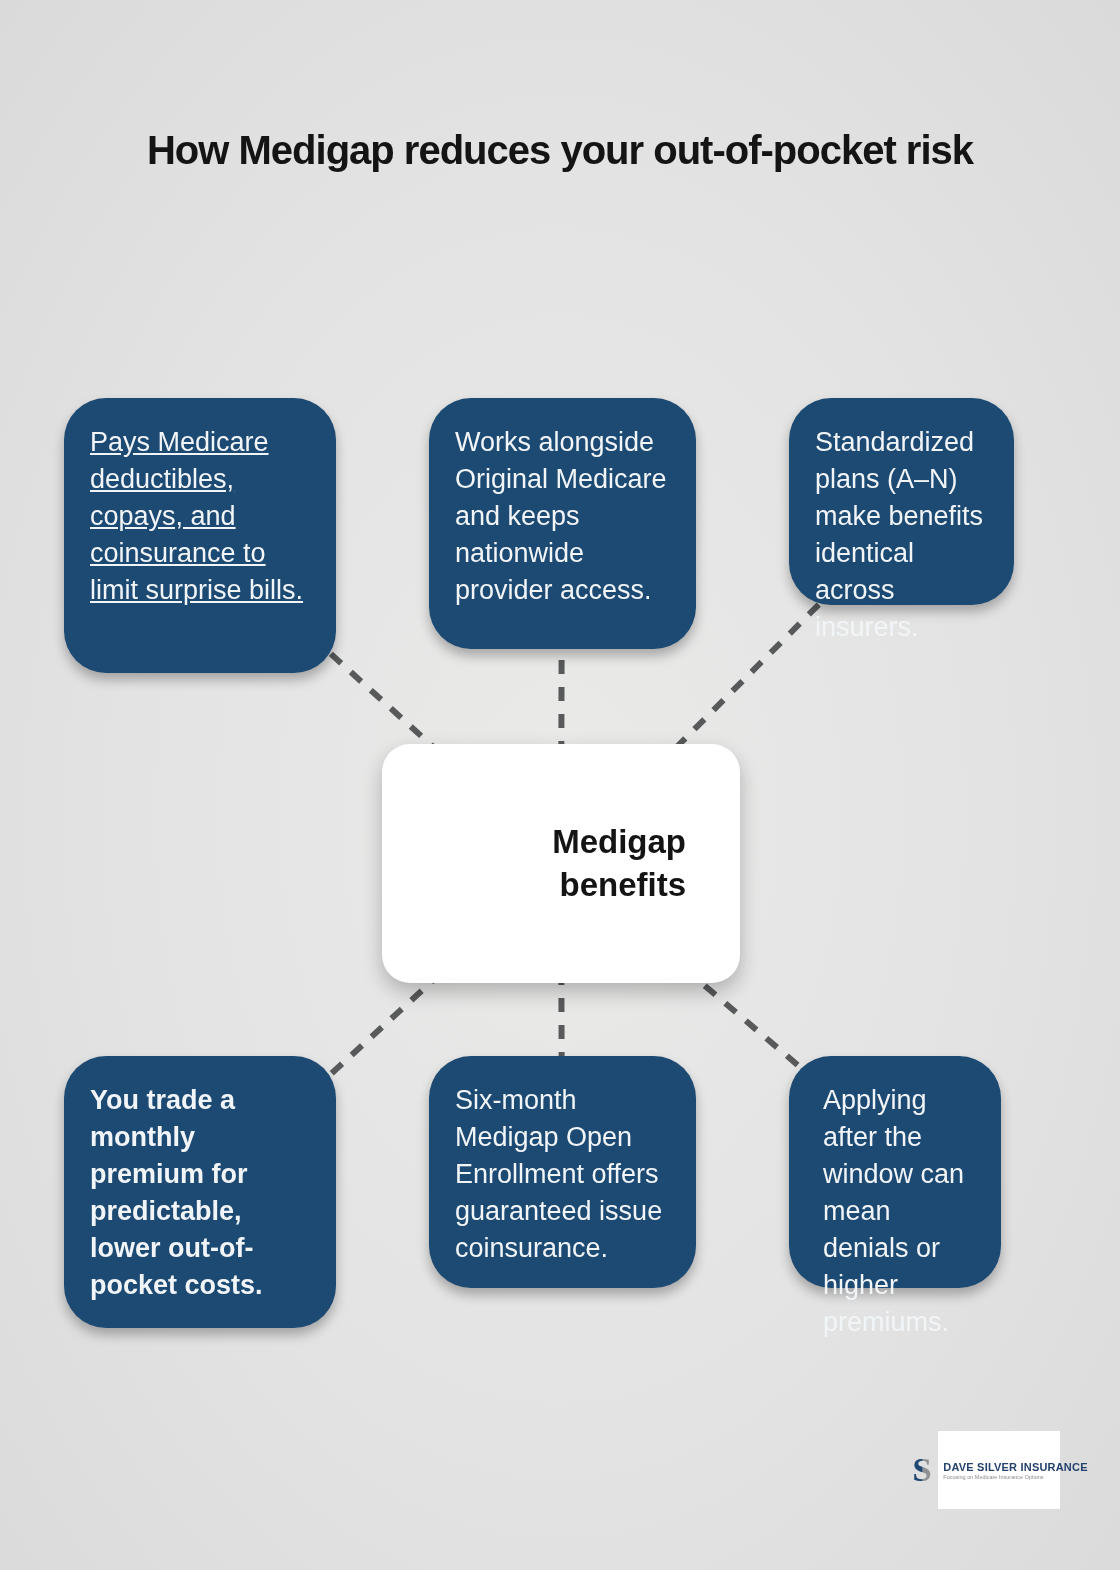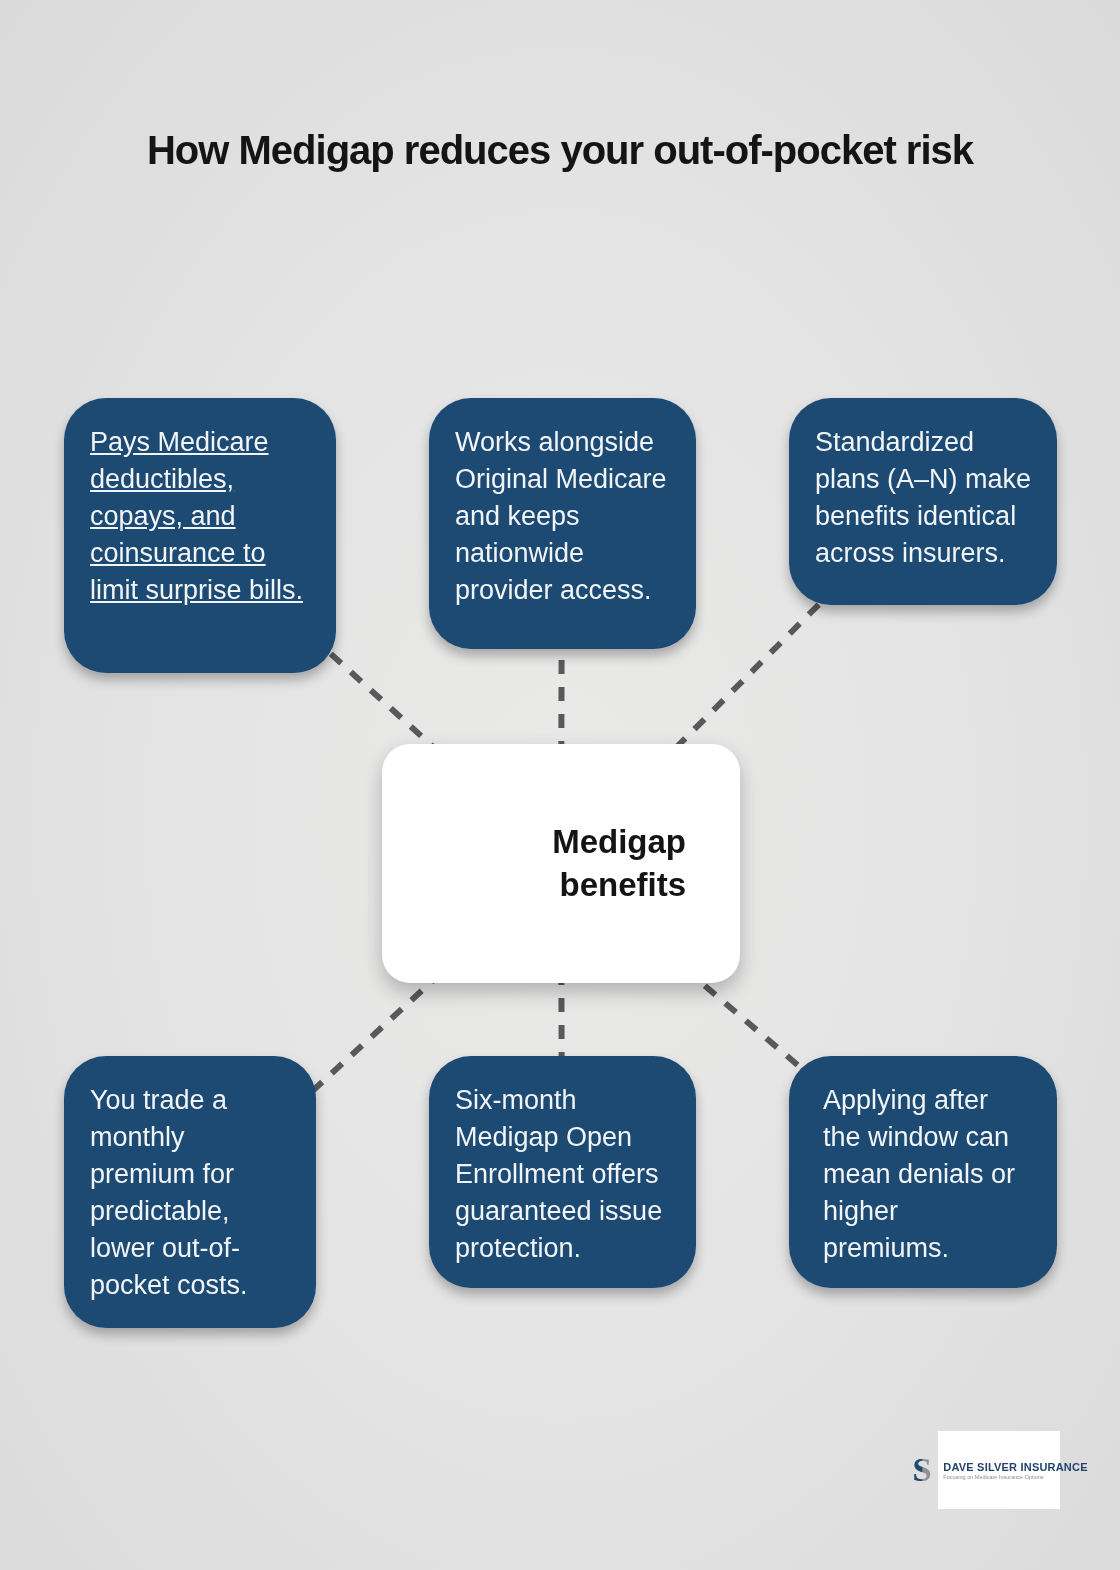--- a/index.html
+++ b/index.html
@@ -49,24 +49,24 @@
     padding:26px 22px 20px 26px;
     color:var(--node-text);
     font-size:27px;
     line-height:37px;
     box-shadow:0 7px 12px rgba(0,0,0,0.28);
   }
   .node .node-text{max-width:224px;}
   .node .node-text.narrow{max-width:200px;}
   .node.tl{left:64px;  top:398px;  width:272px; height:275px;text-decoration:underline;}
   .node.tm{left:429px; top:398px;  width:267px; height:251px;}
-  .node.tr{left:789px; top:398px;  width:268px; height:207px;}
-  .node.bl{left:64px;  top:1056px; width:252px; height:272px;}
+  .node.tr{left:789px; top:398px;  width:225px; height:207px;}
+  .node.bl{left:64px;  top:1056px; width:272px; height:272px;font-weight:bold;}
   .node.bm{left:429px; top:1056px; width:267px; height:232px;}
-  .node.br{left:789px; top:1056px; width:268px; height:232px;padding-left:34px;}
+  .node.br{left:789px; top:1056px; width:212px; height:232px;padding-left:34px;}
   .center-node{
     position:absolute;
     left:382px;top:744px;
     width:358px;height:239px;
     background:var(--center-bg);
     border-radius:28px;
     box-shadow:0 9px 20px rgba(0,0,0,0.24);
     display:flex;align-items:center;justify-content:center;
   }
   .center-label{
@@ -127,21 +127,21 @@
 
   <div class="node tr">
     <div class="node-text">Standardized plans (A–N) make benefits identical across insurers.</div>
   </div>
 
   <div class="node bl">
     <div class="node-text narrow">You trade a monthly premium for predictable, lower out-of-pocket costs.</div>
   </div>
 
   <div class="node bm">
-    <div class="node-text">Six-month Medigap Open Enrollment offers guaranteed issue protection.</div>
+    <div class="node-text">Six-month Medigap Open Enrollment offers guaranteed issue coinsurance.</div>
   </div>
 
   <div class="node br">
     <div class="node-text narrow">Applying after the window can mean denials or higher premiums.</div>
   </div>
 
   <div class="center-node">
     <div class="center-label">Medigap benefits</div>
   </div>
 

